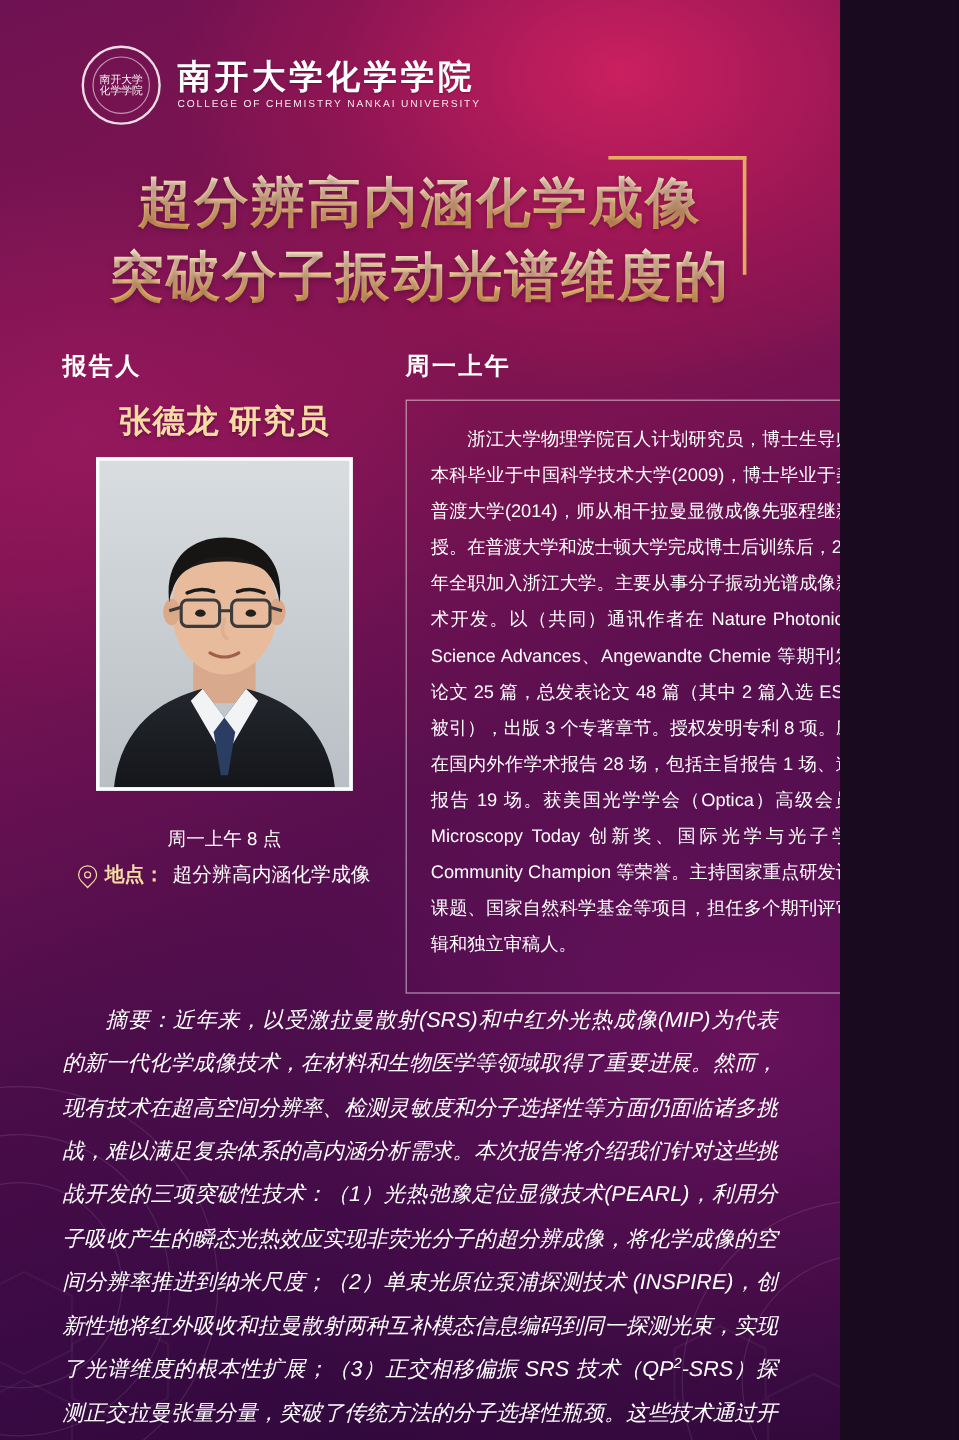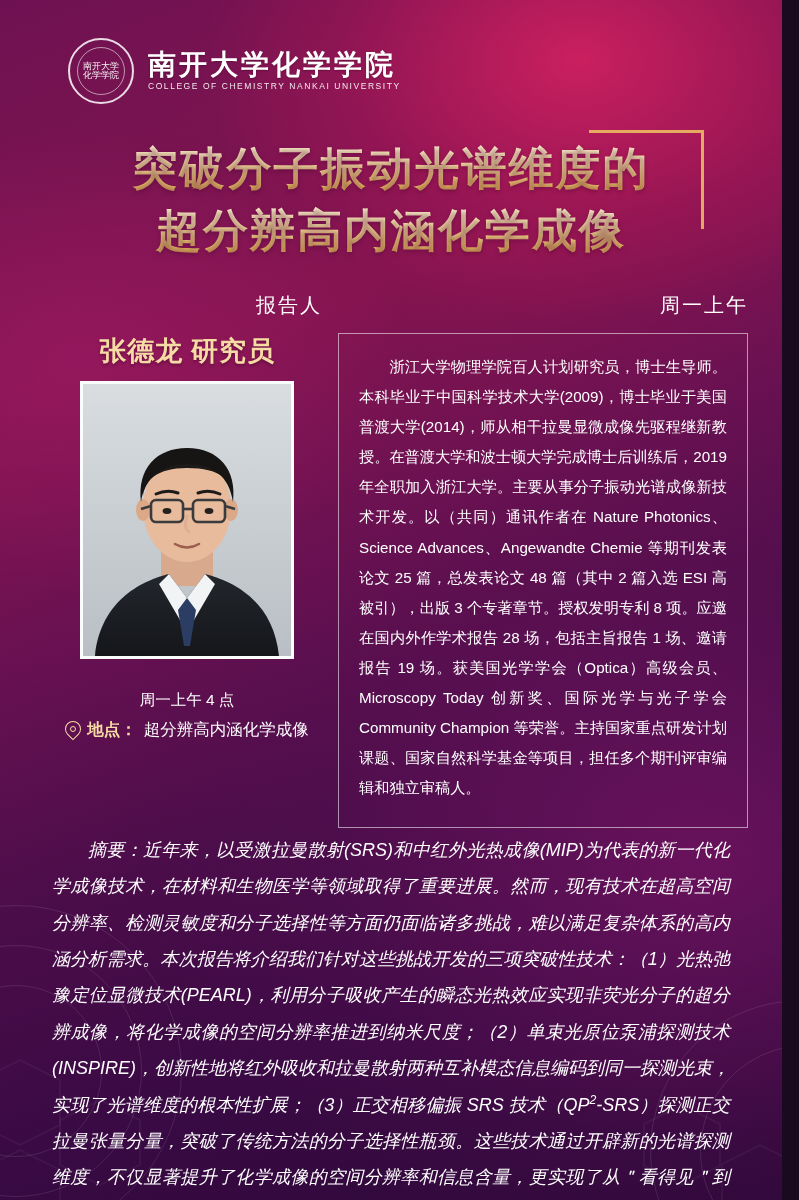--- a/index.html
+++ b/index.html
@@ -2,21 +2,21 @@
 <html lang="zh"><head>
 <meta charset="utf-8">
 <style>
   html, body {
     margin: 0;
     padding: 0;
     background: #1a0a20;
   }
   .poster {
     position: relative;
-    width: 782px;
+    width: 700px;
     height: 1200px;
     overflow: hidden;
     font-family: "Liberation Sans", sans-serif;
     color: #ffffff;
     background:
       radial-gradient(ellipse 520px 360px at 74% 5%, rgba(206,32,96,0.95) 0%, rgba(160,22,86,0.55) 45%, rgba(120,16,78,0.0) 72%),
       radial-gradient(ellipse 600px 420px at 10% 30%, rgba(150,24,96,0.75) 0%, rgba(110,18,80,0.30) 55%, rgba(80,12,64,0.0) 80%),
       radial-gradient(ellipse 700px 520px at 90% 72%, rgba(128,22,104,0.65) 0%, rgba(90,16,84,0.25) 55%, rgba(60,10,60,0.0) 80%),
       linear-gradient(160deg, #6e1152 0%, #7d1450 14%, #8e1550 28%, #6a1152 44%, #4b0d4a 62%, #3a0a44 78%, #2b0838 100%);
   }
@@ -143,24 +143,24 @@
   }
   .col-right {
     position: absolute;
     left: 338px;
     top: 292px;
     width: 410px;
   }
   .sec-head {
     font-family: "Liberation Serif", serif;
     font-size: 20px;
-    font-weight: 400;
+    font-weight: 700;
     letter-spacing: 2px;
     color: #ffffff;
-    text-align: right;
+    text-align: left;
     margin: 0 0 14px 0;
   }
   .speaker-name {
     font-family: "Liberation Serif", serif;
     font-size: 27px;
     font-weight: 700;
     letter-spacing: 1px;
     color: #f6dca4;
     margin: 6px 0 12px 0;
     text-shadow: 0 2px 3px rgba(50,0,35,0.4);
@@ -284,22 +284,22 @@
       <span>南开大学化学学院</span>
     </div>
     <div class="logo-text">
       <div class="logo-cn">南开大学化学学院</div>
       <div class="logo-en">COLLEGE OF CHEMISTRY NANKAI UNIVERSITY</div>
     </div>
   </div>
 
   <div class="title-wrap">
     <div class="title-frame"></div>
+    <div class="title-line">超分辨高内涵化学成像</div>
     <div class="title-line">突破分子振动光谱维度的</div>
-    <div class="title-line">超分辨高内涵化学成像</div>
   </div>
 
   <div class="col-left">
     <div class="sec-head">报告人</div>
     <div class="speaker-name">张德龙 研究员</div>
 
     <div class="photo">
       <svg viewBox="0 0 208 272">
         <defs>
           <linearGradient id="bgp" x1="0" y1="0" x2="0" y2="1">
@@ -342,21 +342,21 @@
 
         <path d="M73 110 q11 -5 22 -1" stroke="#1d1b1a" stroke-width="3" fill="none" stroke-linecap="round"></path>
         <path d="M115 109 q11 -4 22 1" stroke="#1d1b1a" stroke-width="3" fill="none" stroke-linecap="round"></path>
 
         <path d="M104 132 q-4 12 2 16" stroke="#c4917240" stroke-width="3" fill="none" stroke-linecap="round"></path>
         <path d="M92 160 q12 7 24 0" stroke="#9c5f4d" stroke-width="2.6" fill="none" stroke-linecap="round"></path>
       </svg>
     </div>
 
     <div class="meta">
-      <div class="meta-sub">周一上午 4 点</div>
+      <div class="meta-sub">周一上午 8 点</div>
       <div class="meta-row">
         <span class="icon-pin"></span>
         <span class="meta-label">地点：</span>
         <span>超分辨高内涵化学成像</span>
       </div>
     </div>
   </div>
 
   <div class="col-right">
     <div class="sec-head">周一上午</div>

